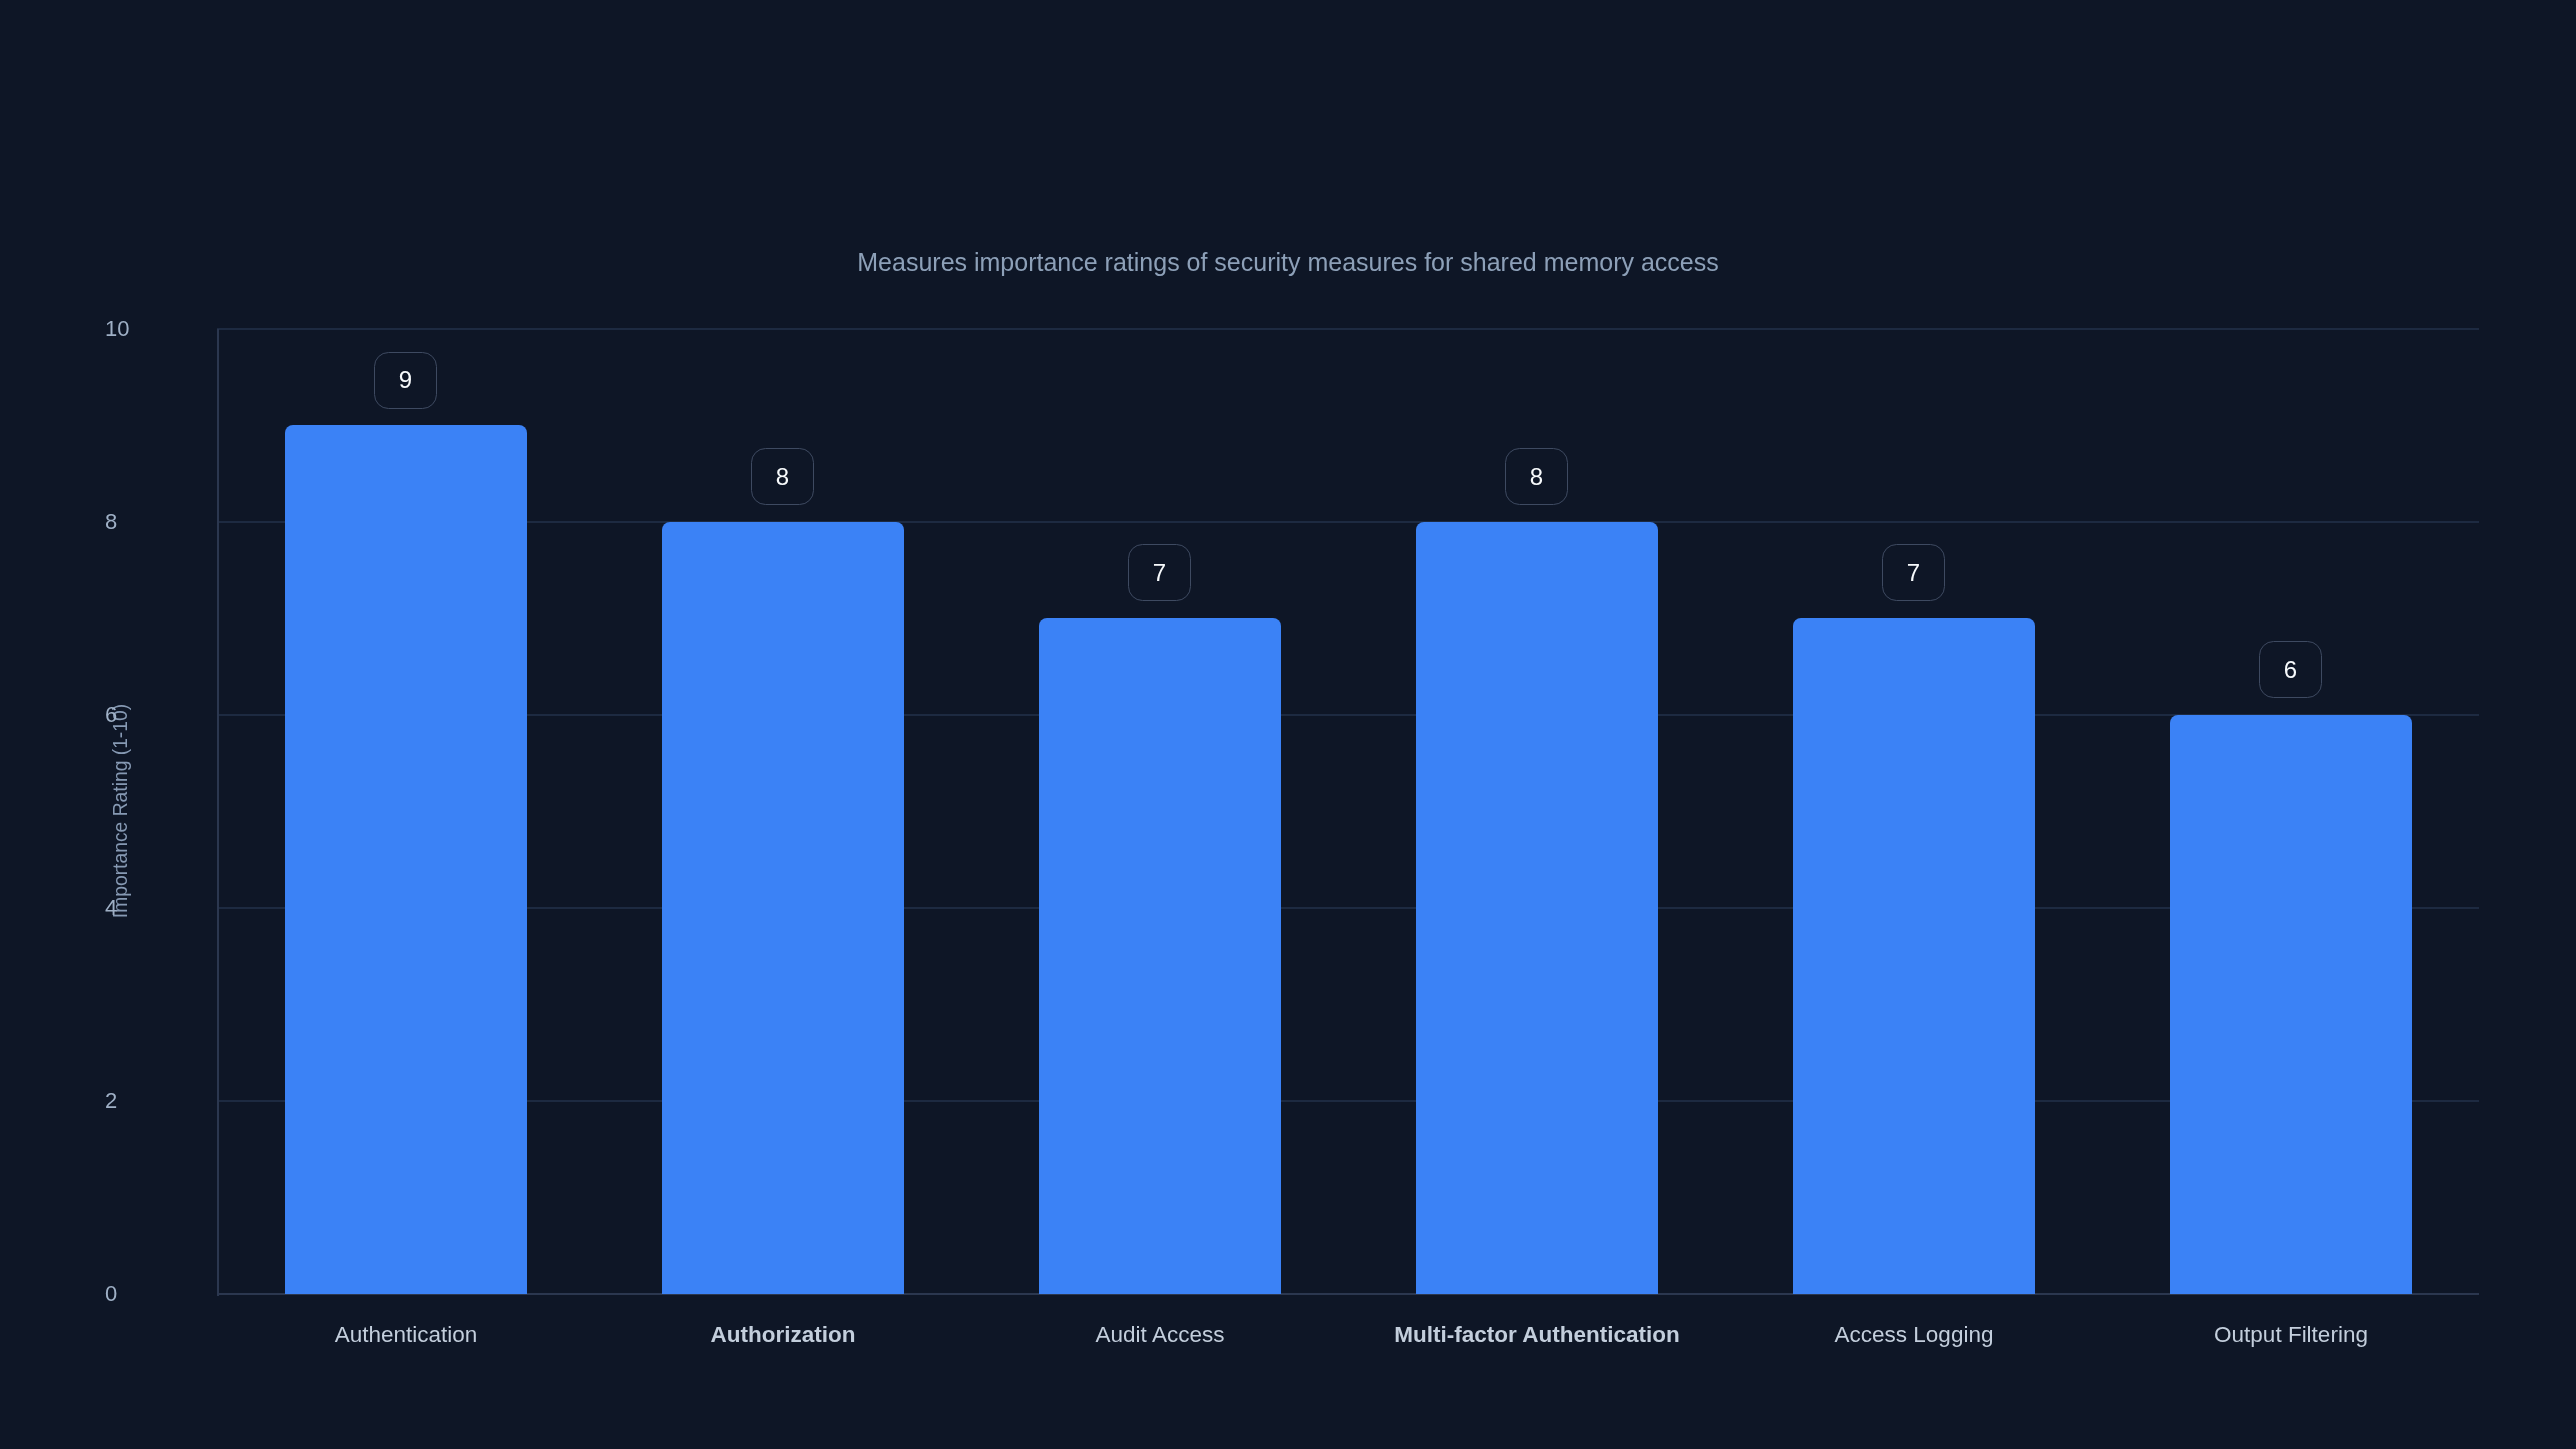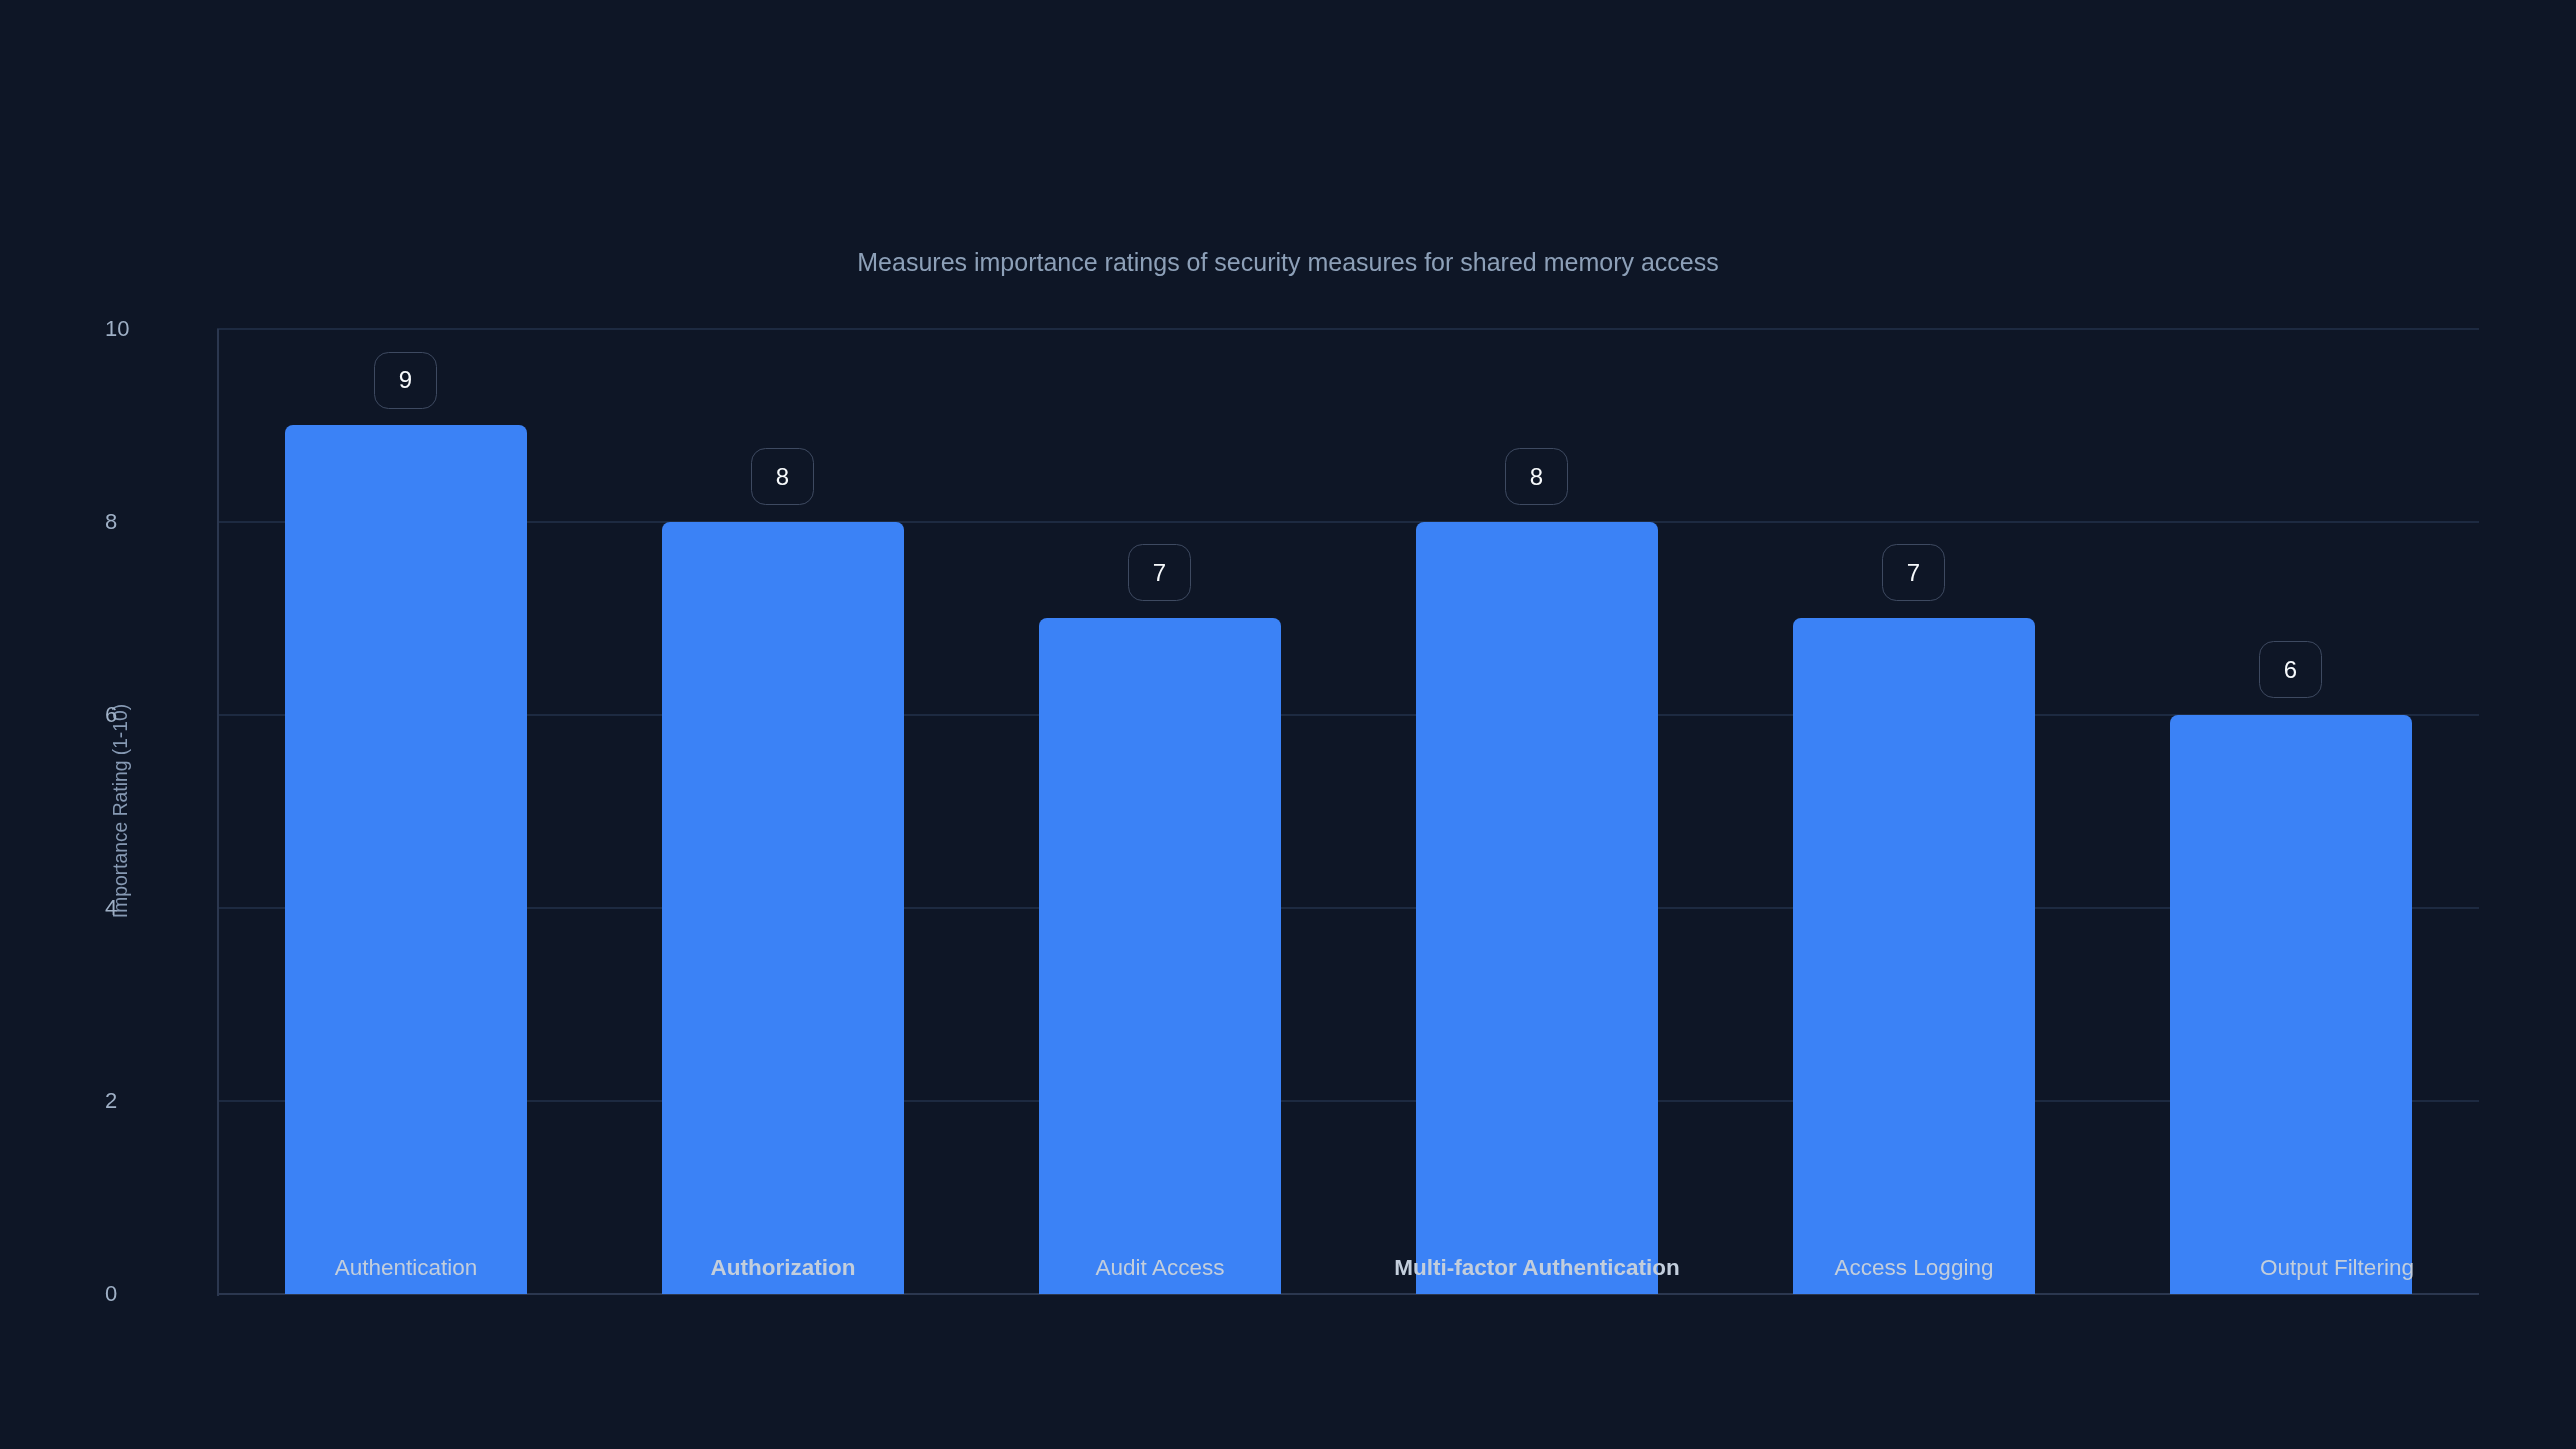--- a/index.html
+++ b/index.html
@@ -76,21 +76,21 @@
     border-radius: 14.5px;
     box-sizing: border-box;
     display: flex;
     align-items: center;
     justify-content: center;
     font-size: 24px;
     color: #f7fafc;
   }
   .x-label {
     position: absolute;
-    top: 1255px;
+    top: 1322px;
     text-align: center;
     font-size: 22.5px;
     color: #c3cedc;
     transform: translateX(-50%);
     white-space: nowrap;
   }
 </style>
 </head>
 <body>
 
@@ -127,16 +127,16 @@
       <div class="y-tick" style="left: 105px; top: 715px;">6</div>
       <div class="y-tick" style="left: 105px; top: 522px;">8</div>
       <div class="y-tick" style="left: 105px; top: 329px;">10</div>
     </div>
   <div id="xlabels">
       <div class="x-label" style="left: 406px;">Authentication</div>
       <div class="x-label" style="left: 783px; font-weight: bold;">Authorization</div>
       <div class="x-label" style="left: 1160px;">Audit Access</div>
       <div class="x-label" style="left: 1537px; font-weight: bold;">Multi-factor Authentication</div>
       <div class="x-label" style="left: 1914px;">Access Logging</div>
-      <div class="x-label" style="left: 2291px; margin-left: 46px;">Output Filtering</div>
+      <div class="x-label" style="left: 2291px;">Output Filtering</div>
     </div>
 </div>
 
 
 </body></html>

